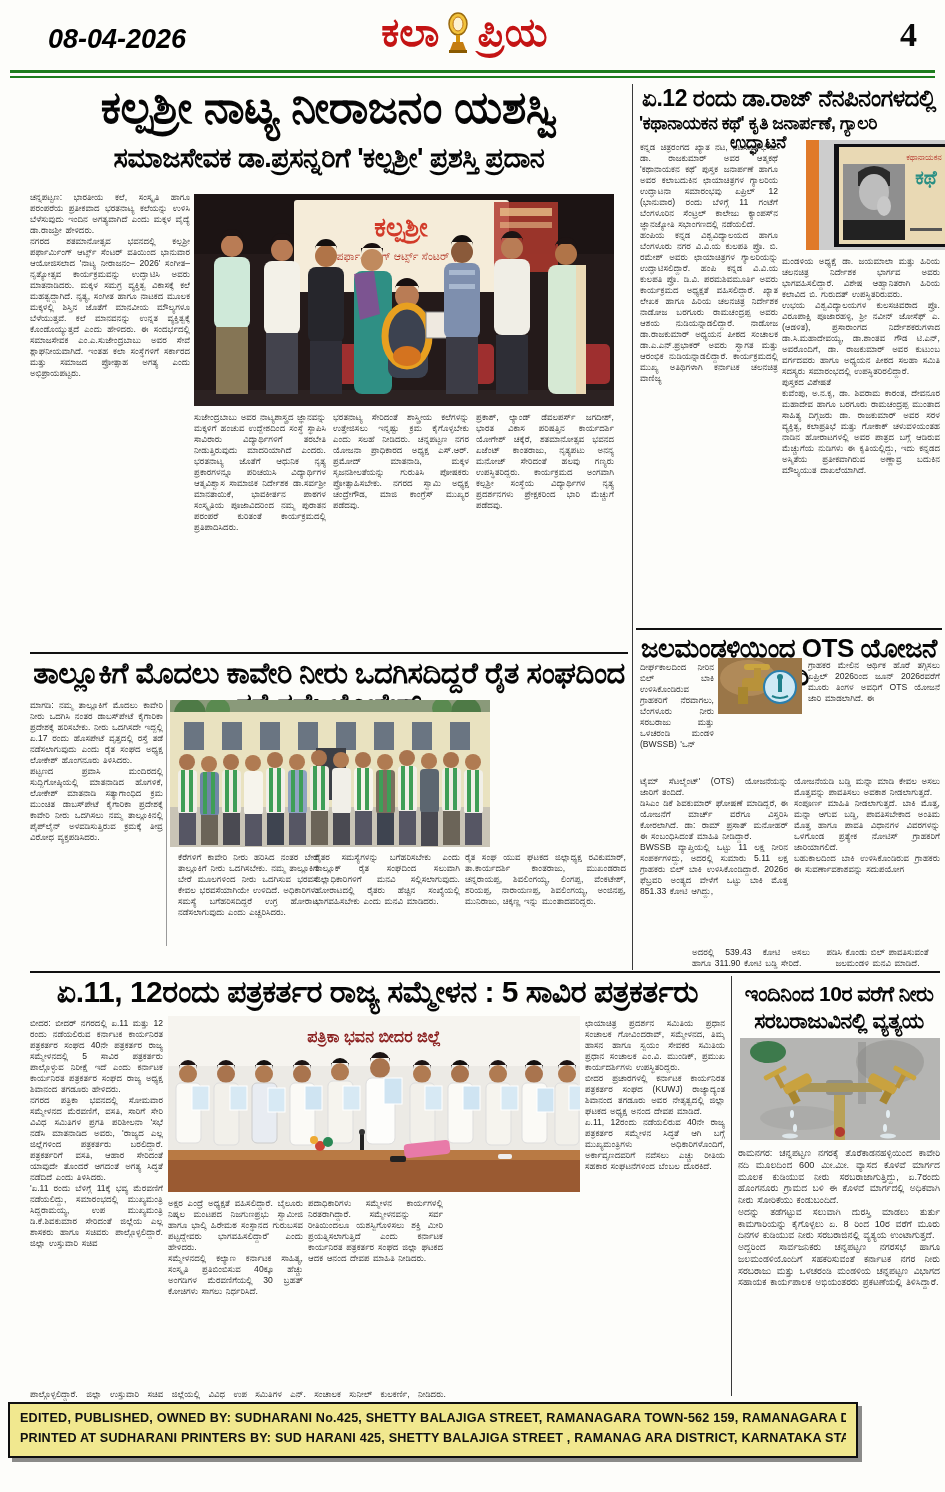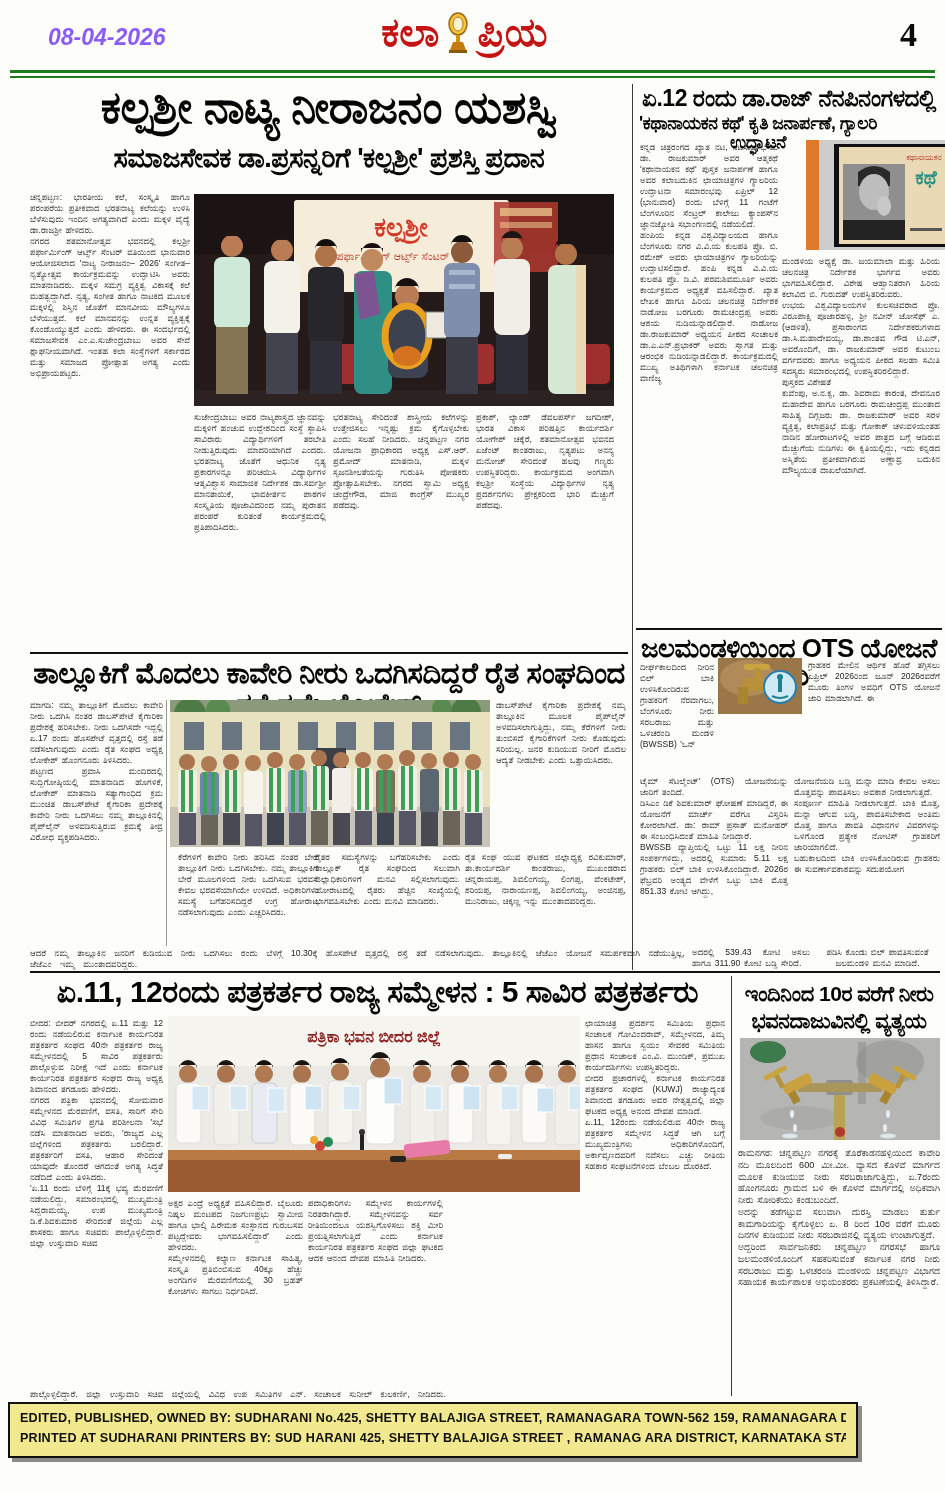--- a/index.html
+++ b/index.html
@@ -8,21 +8,21 @@
   .abs{position:absolute;}
   .body-col{font-size:8.6px;line-height:1.28;text-align:justify;white-space:pre-line;
             overflow:hidden;color:#1d1d1d;word-spacing:1.2px;}
   .headline{font-weight:800;color:#060606;text-align:center;line-height:1.08;letter-spacing:-0.5px;}
   .rule-h{background:#111;}
   .rule-v{background:#3a3a3a;width:1px;}
   .col-rule{background:#9a9a9a;width:1px;}
   .green-rule{background:#1e7d1e;}
   .masthead{display:flex;align-items:center;justify-content:center;gap:7px;
             color:#c41414;font-weight:800;font-size:40px;letter-spacing:0;}
-  .date{font-weight:800;font-style:italic;font-size:23px;color:#8b5cf6;}
+  .date{font-weight:800;font-style:italic;font-size:27px;color:#000000;}
   .pagenum{font-family:"Liberation Serif","DejaVu Serif",serif;font-weight:700;font-size:34px;color:#0a0a0a;}
   .footer-box{background:#f1e88f;border:2px solid #101010;box-shadow:4px 4px 0 rgba(0,0,0,0.45);
               padding:5px 10px;box-sizing:border-box;}
   .footer-line{font-size:12.6px;font-weight:700;color:#101010;line-height:1.55;letter-spacing:0.2px;white-space:nowrap;overflow:hidden;}
   .tail-line{font-size:8.6px;line-height:1.3;text-align:justify;overflow:hidden;color:#1d1d1d;word-spacing:6px;}
   svg{display:block;}
 </style>
 </head>
 <body>
 
@@ -248,25 +248,23 @@
           <circle cx="11" cy="60" r="8" fill="#b07b52"></circle>
             <rect x="2" y="68" width="19" height="44" rx="4" fill="#f1efe8"></rect>
             <rect x="5" y="68" width="4" height="42" fill="#3f9e57"></rect>
             <rect x="13" y="68" width="4" height="42" fill="#3f9e57"></rect>
             <rect x="3" y="111" width="17" height="32" fill="#565664"></rect>
         </g>
       </g>
     </svg>
   </div>
 
-  <div class="abs body-col" style="left:496px;top:700px;width:130px;height:147px;">ಡಾಬಸ್‌ಪೇಟೆ ಕೈಗಾರಿಕಾ ಪ್ರದೇಶಕ್ಕೆ ನಮ್ಮ ತಾಲ್ಲೂಕಿನ ಮೂಲಕ ಪೈಪ್‌ಲೈನ್ ಅಳವಡಿಸಲಾಗುತ್ತಿದ್ದು, ನಮ್ಮ ಕೆರೆಗಳಿಗೆ ನೀರು ತುಂಬಿಸದೆ ಕೈಗಾರಿಕೆಗಳಿಗೆ ನೀರು ಕೊಡುವುದು ಸರಿಯಲ್ಲ. ಜನರ ಕುಡಿಯುವ ನೀರಿಗೆ ಮೊದಲ ಆದ್ಯತೆ ನೀಡಬೇಕು ಎಂದು ಒತ್ತಾಯಿಸಿದರು.</div>
   <div class="abs body-col" style="left:178px;top:852px;width:140px;height:94px;">ಕೆರೆಗಳಿಗೆ ಕಾವೇರಿ ನೀರು ಹರಿಸಿದ ನಂತರ ಬೇರೆ ತಾಲ್ಲೂಕಿಗೆ ನೀರು ಒದಗಿಸಬೇಕು. ನಮ್ಮ ತಾಲ್ಲೂಕಿಗೆ ಬೇರೆ ಮೂಲಗಳಿಂದ ನೀರು ಒದಗಿಸುವ ಭರವಸೆ ಕೇವಲ ಭರವಸೆಯಾಗಿಯೇ ಉಳಿದಿದೆ. ಅಧಿಕಾರಿಗಳು ಸಮಸ್ಯೆ ಬಗೆಹರಿಸದಿದ್ದರೆ ಉಗ್ರ ಹೋರಾಟ ನಡೆಸಲಾಗುವುದು ಎಂದು ಎಚ್ಚರಿಸಿದರು.</div>
   <div class="abs body-col" style="left:315px;top:852px;width:145px;height:94px;">ರೈತರ ಸಮಸ್ಯೆಗಳನ್ನು ಬಗೆಹರಿಸಬೇಕು ಎಂದು ತಾಲ್ಲೂಕ್ ರೈತ ಸಂಘದಿಂದ ಸಲುವಾಗಿ ಜಿಲ್ಲಾಧಿಕಾರಿಗಳಿಗೆ ಮನವಿ ಸಲ್ಲಿಸಲಾಗುವುದು. ಹೋರಾಟದಲ್ಲಿ ರೈತರು ಹೆಚ್ಚಿನ ಸಂಖ್ಯೆಯಲ್ಲಿ ಭಾಗವಹಿಸಬೇಕು ಎಂದು ಮನವಿ ಮಾಡಿದರು.</div>
   <div class="abs body-col" style="left:465px;top:852px;width:161px;height:94px;">ರೈತ ಸಂಘ ಯುವ ಘಟಕದ ಜಿಲ್ಲಾಧ್ಯಕ್ಷ ರವಿಕುಮಾರ್, ತಾ.ಕಾರ್ಯದರ್ಶಿ ಕಾಂತರಾಜು, ಮುಖಂಡರಾದ ಚನ್ನರಾಯಪ್ಪ, ಶಿವಲಿಂಗಯ್ಯ, ಲಿಂಗಪ್ಪ, ವೆಂಕಟೇಶ್, ಶರಿಯಪ್ಪ, ನಾರಾಯಣಪ್ಪ, ಶಿವಲಿಂಗಯ್ಯ, ಅಂಜಿನಪ್ಪ, ಮುನಿರಾಜು, ಚಿಕ್ಕಣ್ಣ ಇನ್ನು ಮುಂತಾದವರಿದ್ದರು.</div>
-  <div class="abs tail-line" style="left:30px;top:948px;width:655px;height:22px;">ಆದರೆ ನಮ್ಮ ತಾಲ್ಲೂಕಿನ ಜನರಿಗೆ ಕುಡಿಯುವ ನೀರು ಒದಗಿಸಲು ರಂದು ಬೆಳಿಗ್ಗೆ 10.30ಕ್ಕೆ ಹೊಸಪೇಟೆ ವೃತ್ತದಲ್ಲಿ ರಸ್ತೆ ತಡೆ ನಡೆಸಲಾಗುವುದು. ತಾಲ್ಲೂಕಿನಲ್ಲಿ ಜೆಜೆಎಂ ಯೋಜನೆ ಸಮರ್ಪಕವಾಗಿ ನಡೆಯುತ್ತಿಲ್ಲ, ಜೆಜೆಎಂ ಇಮ್ಮ ಮುಂತಾದವರಿದ್ದರು.</div>
 
   <div class="abs headline" style="left:636px;top:86px;width:306px;font-size:23px;">ಏ.12 ರಂದು ಡಾ.ರಾಜ್ ನೆನಪಿನಂಗಳದಲ್ಲಿ</div>
   <div class="abs headline" style="left:634px;top:114px;width:248px;font-size:17.5px;">'ಕಥಾನಾಯಕನ ಕಥೆ' ಕೃತಿ ಜನಾರ್ಪಣೆ, ಗ್ಯಾಲರಿ ಉದ್ಘಾಟನೆ</div>
 
   <div class="abs body-col" style="left:640px;top:142px;width:138px;height:480px;">ಕನ್ನಡ ಚಿತ್ರರಂಗದ ಖ್ಯಾತ ನಟ, ನಟಸಾರ್ವಭೌಮ ಡಾ. ರಾಜಕುಮಾರ್ ಅವರ ಆತ್ಮಕಥೆ 'ಕಥಾನಾಯಕನ ಕಥೆ' ಪುಸ್ತಕ ಜನಾರ್ಪಣೆ ಹಾಗೂ ಅವರ ಕಲಾಬದುಕಿನ ಛಾಯಾಚಿತ್ರಗಳ ಗ್ಯಾಲರಿಯ ಉದ್ಘಾಟನಾ ಸಮಾರಂಭವು ಏಪ್ರಿಲ್ 12 (ಭಾನುವಾರ) ರಂದು ಬೆಳಿಗ್ಗೆ 11 ಗಂಟೆಗೆ ಬೆಂಗಳೂರಿನ ಸೆಂಟ್ರಲ್ ಕಾಲೇಜು ಕ್ಯಾಂಪಸ್‌ನ ಜ್ಞಾನಜ್ಯೋತಿ ಸಭಾಂಗಣದಲ್ಲಿ ನಡೆಯಲಿದೆ.
 ಹಂಪಿಯ ಕನ್ನಡ ವಿಶ್ವವಿದ್ಯಾಲಯದ ಹಾಗೂ ಬೆಂಗಳೂರು ನಗರ ವಿ.ವಿ.ಯ ಕುಲಪತಿ ಪ್ರೊ. ಬಿ. ರಮೇಶ್ ಅವರು ಛಾಯಾಚಿತ್ರಗಳ ಗ್ಯಾಲರಿಯನ್ನು ಉದ್ಘಾಟಿಸಲಿದ್ದಾರೆ. ಹಂಪಿ ಕನ್ನಡ ವಿ.ವಿ.ಯ ಕುಲಪತಿ ಪ್ರೊ. ಡಿ.ವಿ. ಪರಮಶಿವಮೂರ್ತಿ ಅವರು ಕಾರ್ಯಕ್ರಮದ ಅಧ್ಯಕ್ಷತೆ ವಹಿಸಲಿದ್ದಾರೆ. ಖ್ಯಾತ ಲೇಖಕ ಹಾಗೂ ಹಿರಿಯ ಚಲನಚಿತ್ರ ನಿರ್ದೇಶಕ ನಾಡೋಜ ಬರಗೂರು ರಾಮಚಂದ್ರಪ್ಪ ಅವರು ಆಶಯ ನುಡಿಯನ್ನಾಡಲಿದ್ದಾರೆ. ನಾಡೋಜ ಡಾ.ರಾಜಕುಮಾರ್ ಅಧ್ಯಯನ ಪೀಠದ ಸಂಚಾಲಕ ಡಾ.ಎ.ಎನ್.ಪ್ರಭಾಕರ್ ಅವರು ಸ್ವಾಗತ ಮತ್ತು ಆರಂಭಿಕ ನುಡಿಯನ್ನಾಡಲಿದ್ದಾರೆ. ಕಾರ್ಯಕ್ರಮದಲ್ಲಿ ಮುಖ್ಯ ಅತಿಥಿಗಳಾಗಿ ಕರ್ನಾಟಕ ಚಲನಚಿತ್ರ ವಾಣಿಜ್ಯ</div>
 
   <div class="abs" style="left:782px;top:140px;width:158px;height:110px;padding-left:24px;">
     <svg width="158" height="110" viewBox="0 0 158 110">
       <rect width="158" height="110" fill="#cdcdcd"></rect>
@@ -421,21 +419,21 @@
   <div class="abs body-col" style="left:585px;top:1018px;width:140px;height:368px;">ಛಾಯಾಚಿತ್ರ ಪ್ರದರ್ಶನ ಸಮಿತಿಯ ಪ್ರಧಾನ ಸಂಚಾಲಕ ಗೋವಿಂದರಾವ್, ಸಮ್ಮೇಳನದ, ತಿಮ್ಮ ಹಾಸನ ಹಾಗೂ ಸ್ವಯಂ ಸೇವಕರ ಸಮಿತಿಯ ಪ್ರಧಾನ ಸಂಚಾಲಕ ಎಂ.ವಿ. ಮುಂಡಿಕ್, ಪ್ರಮುಖ ಕಾರ್ಯದರ್ಶಿಗಳು ಉಪಸ್ಥಿತರಿದ್ದರು.
 ಬೀದರ ಪ್ರಚಾರಗಳಲ್ಲಿ ಕರ್ನಾಟಕ ಕಾರ್ಯನಿರತ ಪತ್ರಕರ್ತರ ಸಂಘದ (KUWJ) ರಾಜ್ಯಾದ್ಯಂತ ಶಿವಾನಂದ ತಗಡೂರು ಅವರ ನೇತೃತ್ವದಲ್ಲಿ ಜಿಲ್ಲಾ ಘಟಕದ ಅಧ್ಯಕ್ಷ ಅನಂದ ದೇವಪ ಮಾಡಿದೆ.
 ಏ.11, 12ರಂದು ನಡೆಯಲಿರುವ 40ನೇ ರಾಜ್ಯ ಪತ್ರಕರ್ತರ ಸಮ್ಮೇಳನ ಸಿದ್ಧತೆ ಆಗಿ ಬಗ್ಗೆ ಮುಖ್ಯಮಂತ್ರಿಗಳು ಅಧಿಕಾರಿಗಳೊಂದಿಗೆ, ಅರ್ಕಾವೃಣದವರಿಗೆ ನವೆಸಲು ಎಚ್ಚು ರೀತಿಯ ಸಹಕಾರ ಸಂಘಟನೆಗಳಿಂದ ಬೆಂಬಲ ದೊರಕಿದೆ.</div>
   <div class="abs body-col" style="left:168px;top:1198px;width:135px;height:188px;">ಅಕ್ಷರ ಎಂದ್ರೆ ಅಧ್ಯಕ್ಷತೆ ವಹಿಸಲಿದ್ದಾರೆ. ಬೈಲೂರು ನಿಷ್ಕಲ ಮಂಟಪದ ನಿಜಗುಣಪ್ರಭು ಸ್ವಾಮೀಜಿ ಹಾಗೂ ಭಾಲ್ಕಿ ಹಿರೇಮಠ ಸಂಸ್ಥಾನದ ಗುರುಬಸವ ಪಟ್ಟದ್ದೇವರು ಭಾಗವಹಿಸಲಿದ್ದಾರೆ' ಎಂದು ಹೇಳಿದರು.
 ಸಮ್ಮೇಳನದಲ್ಲಿ ಕಲ್ಯಾಣ ಕರ್ನಾಟಕ ಸಾಹಿತ್ಯ, ಸಂಸ್ಕೃತಿ ಪ್ರತಿಬಿಂಬಿಸುವ 40ಕ್ಕೂ ಹೆಚ್ಚು ಅಂಗಡಿಗಳ ಮೆರವಣಿಗೆಯಲ್ಲಿ 30 ಬ್ರಹತ್ ಕೋಚಿಗಳು ಸಾಗಲು ನಿರ್ಧರಿಸಿದೆ.</div>
   <div class="abs body-col" style="left:308px;top:1198px;width:135px;height:188px;">ಪದಾಧಿಕಾರಿಗಳು ಸಮ್ಮೇಳನ ಕಾರ್ಯಗಳಲ್ಲಿ ನಿರತರಾಗಿದ್ದಾರೆ. ಸಮ್ಮೇಳನವನ್ನು ಸರ್ವ ರೀತಿಯಿಂದಲೂ ಯಶಸ್ವಿಗೊಳಿಸಲು ಶಕ್ತಿ ಮೀರಿ ಪ್ರಯತ್ನಿಸಲಾಗುತ್ತಿದೆ ಎಂದು ಕರ್ನಾಟಕ ಕಾರ್ಯನಿರತ ಪತ್ರಕರ್ತರ ಸಂಘದ ಜಿಲ್ಲಾ ಘಟಕದ ಆದಕ ಆನಂದ ದೇವಪ ಮಾಹಿತಿ ನೀಡಿದರು.</div>
   <div class="abs tail-line" style="left:30px;top:1389px;width:695px;height:12px;">ಪಾಲ್ಗೊಳ್ಳಲಿದ್ದಾರೆ. ಜಿಲ್ಲಾ ಉಸ್ತುವಾರಿ ಸಚಿವ   ಜಿಲ್ಲೆಯಲ್ಲಿ ವಿವಿಧ ಉಪ ಸಮಿತಿಗಳ ಎನ್. ಸಂಚಾಲಕ ಸುನೀಲ್ ಕುಲಕರ್ಣಿ, ನೀಡಿದರು.</div>
 
   <div class="abs headline" style="left:738px;top:980px;width:202px;font-size:21px;line-height:1.3;">
     <div>ಇಂದಿನಿಂದ 10ರ ವರೆಗೆ ನೀರು</div>
-    <div>ಭವನದಾಜುವಿನಲ್ಲಿ ವ್ಯತ್ಯಯ</div>
+    <div>ಸರಬರಾಜುವಿನಲ್ಲಿ ವ್ಯತ್ಯಯ</div>
   </div>
 
   <div class="abs" style="left:740px;top:1038px;width:200px;height:102px;">
     <svg width="200" height="102" viewBox="0 0 200 102">
       <rect width="200" height="102" fill="#b5b5b3"></rect>
       <ellipse cx="150" cy="24" rx="34" ry="22" fill="#989895" opacity="0.7"></ellipse>
       <rect x="118" y="4" width="8" height="62" fill="#8a8a88" opacity="0.5"></rect>
       <ellipse cx="28" cy="14" rx="18" ry="11" fill="#3d7a4c"></ellipse>
       <ellipse cx="60" cy="80" rx="40" ry="12" fill="#a5a5a2" opacity="0.6"></ellipse>
 

